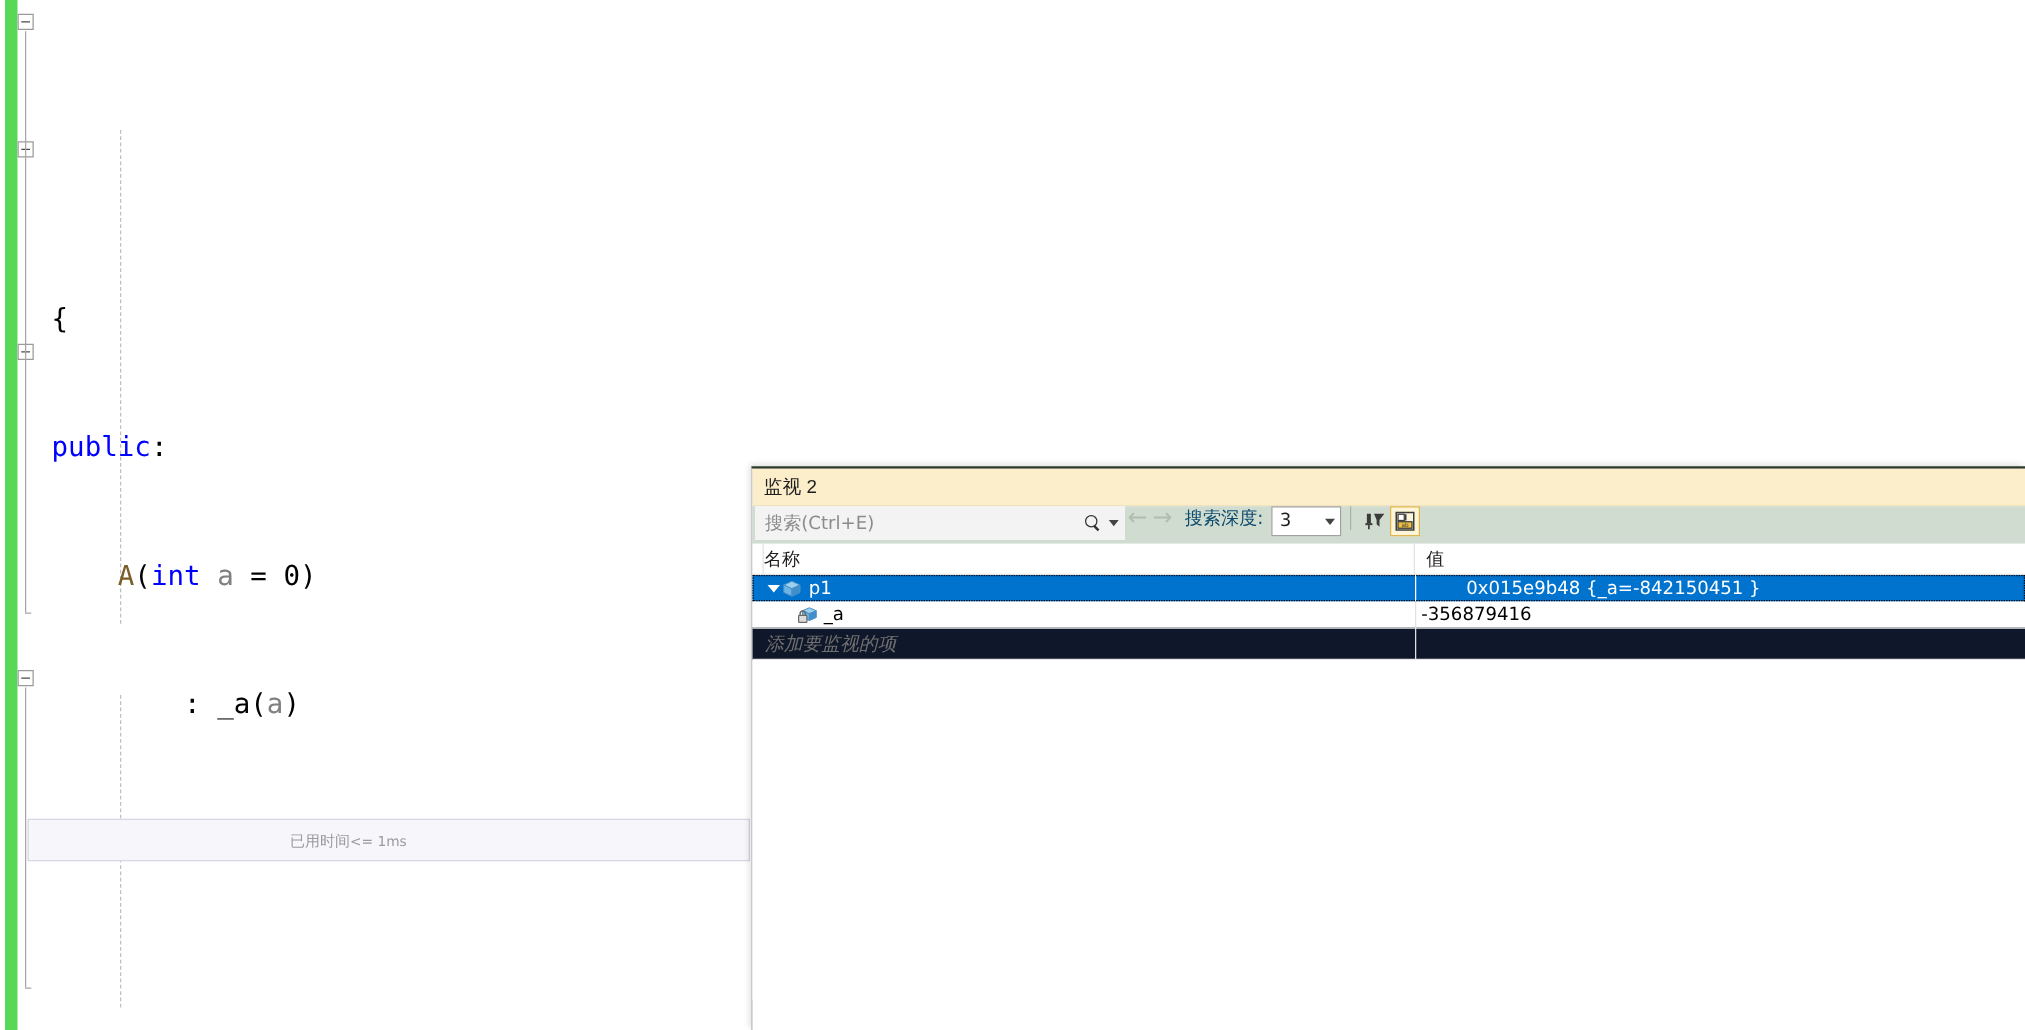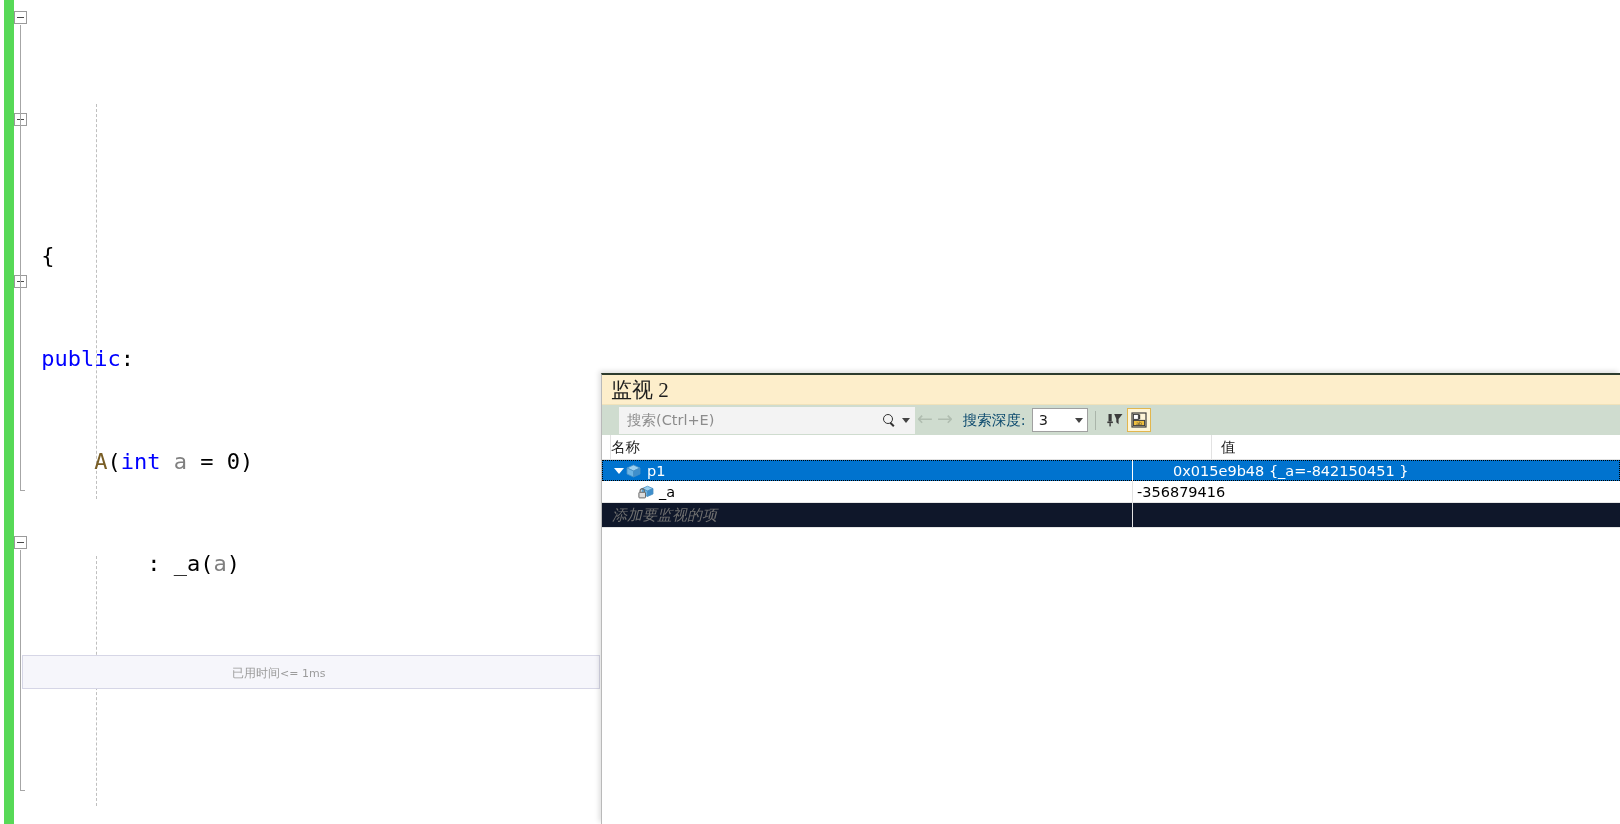--- a/index.html
+++ b/index.html
@@ -129,30 +129,29 @@
   }
   #watch-titlebar {
     height: 30px;
     background: #fdeecb;
     border-bottom: 1px solid #f0e2ba;
     display: flex;
     align-items: center;
     padding-left: 9px;
   }
   #watch-title {
-    font-family: Liberation Serif, serif;
-    font-size: 21px;
+    font-family: Liberation Sans, sans-serif;
+    font-size: 15px;
     color: #1e1e1e;
   }
   #watch-toolbar {
     height: 30px;
     background: #cfdccf;
     display: flex;
-    align-items: center;
-    padding: 0 0 0 15px;
+    padding: 0 0 0 0;
   }
   #search-box {
     width: 296px;
     height: 27px;
     margin-left: 2px;
     background: #f3f3f3;
     border: 1px solid #f3f3f3;
     display: flex;
     align-items: center;
     padding: 0 4px 0 7px;
@@ -242,21 +241,21 @@
   }
   .colhead-cell {
     font-family: "DejaVu Sans", sans-serif;
     font-size: 14.5px;
     color: #1e1e1e;
     padding-left: 9px;
     height: 25px;
     display: flex;
     align-items: center;
   }
-  .col-name { width: 610px; border-right: 1px solid #e2e2e2; }
+  .col-name { width: 530px; border-right: 1px solid #e2e2e2; }
   .col-value { flex: 1; }
   #colhead-leftgrip {
     position: absolute; left: 0; top: 0;
     width: 9px; height: 25px;
     border-right: 1px solid #e2e2e2;
   }
 
   
   .watch-row {
     height: 21px;

